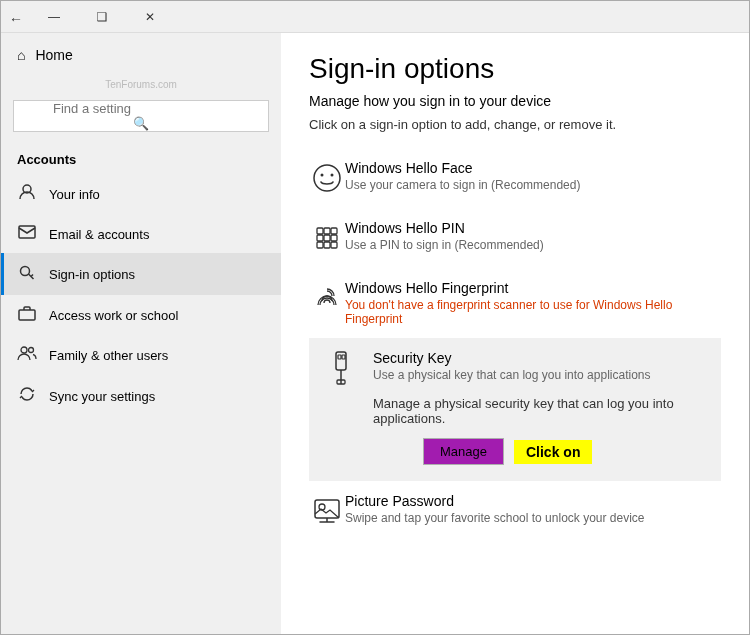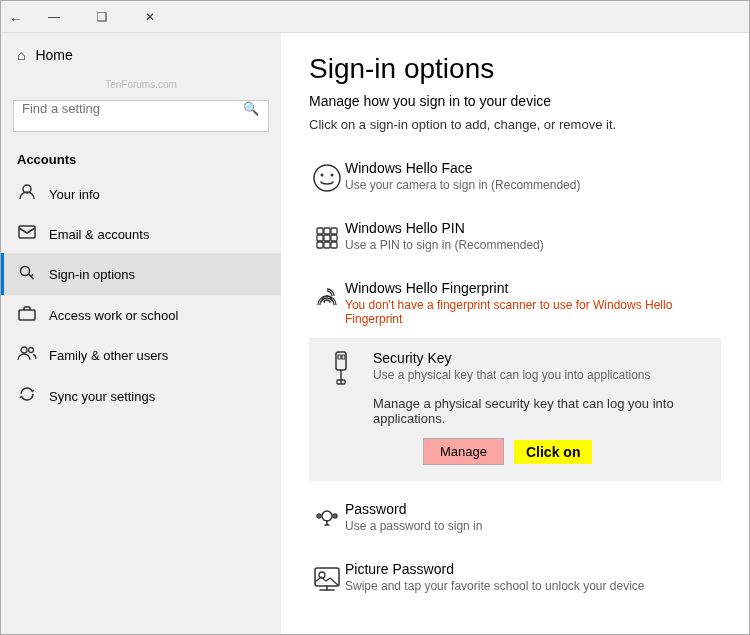--- a/index.html
+++ b/index.html
@@ -81,25 +81,26 @@
       text-align: center;
       font-size: 10px;
       color: #bbb;
       padding: 2px 0 6px;
       border-bottom: none;
     }
 
     .search-box {
       margin: 4px 12px 12px;
       display: flex;
-      align-items: flex-start;
+      align-items: center;
       background: #fff;
       border: 1px solid #ccc;
       height: 32px;
       padding: 0 8px;
+      flex-direction: column;
     }
     .search-box input {
       border: none;
       outline: none;
       flex: 1;
       font-size: 13px;
       background: transparent;
     }
     .search-icon-char {
       color: #666;
@@ -216,21 +217,21 @@
       align-items: flex-start;
       gap: 14px;
     }
     .security-key-manage-text {
       font-size: 13px;
       color: #333;
       margin: 10px 0 12px 50px;
     }
     .manage-btn {
       margin-left: 50px;
-      background: #fca5a5;
+      background: #a21caf;
       border: 1px solid #adadad;
       padding: 5px 16px;
       font-size: 13px;
       cursor: pointer;
       display: inline-block;
     }
 
     .click-on-badge {
       display: inline-block;
       background: #ffff00;
@@ -411,35 +412,20 @@
           <div class="option-desc">Use a physical key that can log you into applications</div>
         </div>
       </div>
       <div class="security-key-manage-text">Manage a physical security key that can log you into applications.</div>
       <div style="display:flex; align-items:center; margin-left:50px;">
         <button class="manage-btn">Manage</button>
         <span class="click-on-badge">Click on</span>
       </div>
     </div>
 
-    <div class="option-item" style="margin-top:8px;">
-      <div class="option-icon">
-        <svg width="30" height="30" viewBox="0 0 30 30" fill="none">
-          <circle cx="15" cy="12" r="5" stroke="#333" stroke-width="1.5" fill="none"></circle>
-          <path d="M15 17v4M13 21h4" stroke="#333" stroke-width="1.5" stroke-linecap="round"></path>
-          <path d="M8 12H5M25 12h-3" stroke="#333" stroke-width="1.5"></path>
-          <circle cx="7" cy="12" r="2" stroke="#333" stroke-width="1.3" fill="none"></circle>
-          <circle cx="23" cy="12" r="2" stroke="#333" stroke-width="1.3" fill="none"></circle>
-        </svg>
-      </div>
-      <div class="option-text">
-        <div class="option-title">Password</div>
-        <div class="option-desc">Use a password to sign in</div>
-      </div>
-    </div>
 
     <div class="option-item">
       <div class="option-icon">
         <svg width="30" height="30" viewBox="0 0 30 30" fill="none">
           <rect x="3" y="4" width="24" height="18" rx="2" stroke="#333" stroke-width="1.5" fill="none"></rect>
           <circle cx="10" cy="11" r="3" stroke="#333" stroke-width="1.3" fill="none"></circle>
           <path d="M3 18l6-5 5 4 4-3 9 8" stroke="#333" stroke-width="1.3" fill="none"></path>
           <path d="M8 26h14" stroke="#333" stroke-width="1.5" stroke-linecap="round"></path>
           <path d="M15 22v4" stroke="#333" stroke-width="1.5"></path>
         </svg>

